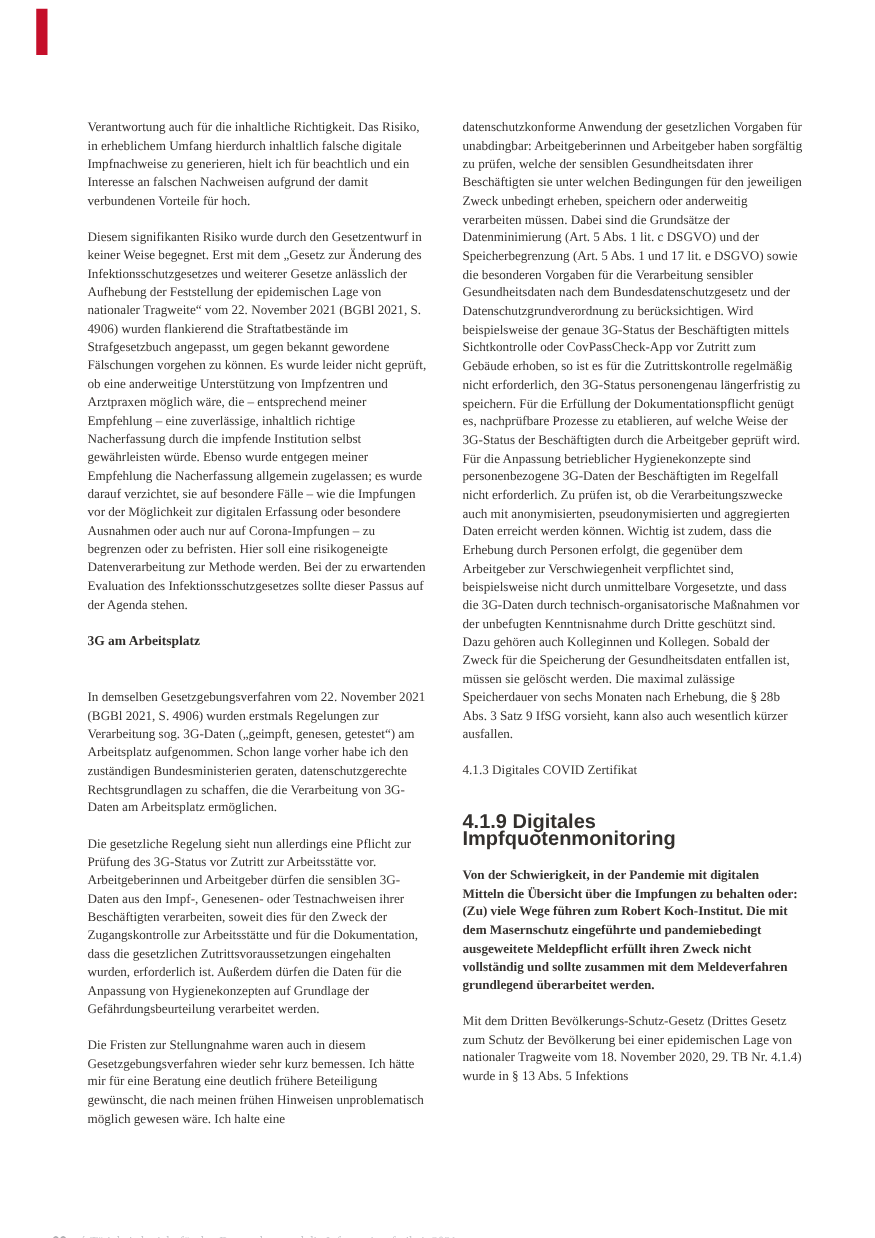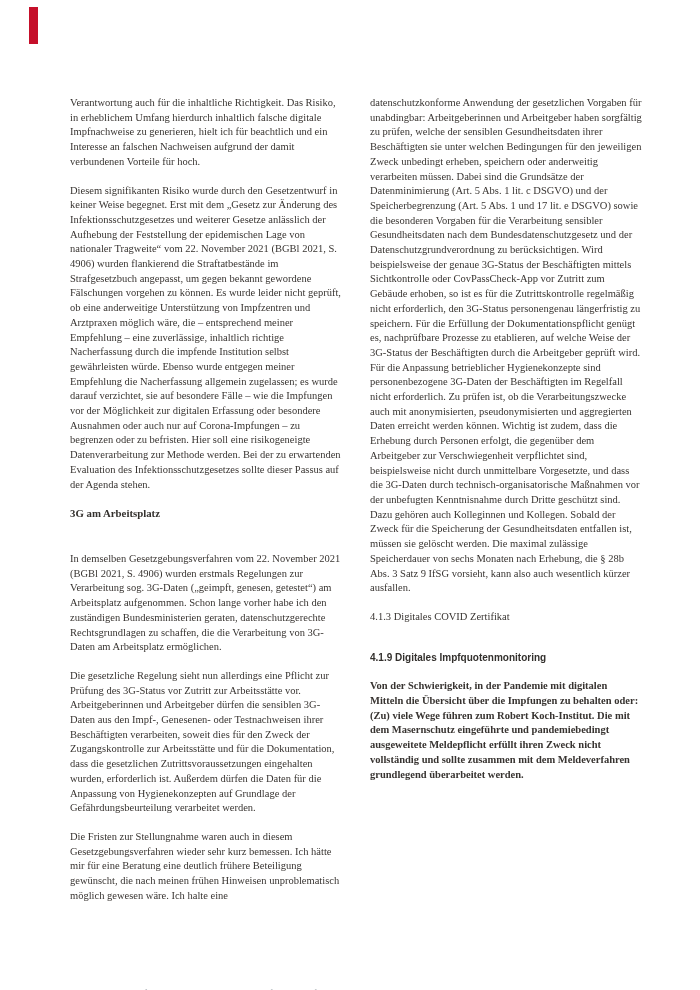--- a/index.html
+++ b/index.html
@@ -44,21 +44,21 @@
     color: #33302d;
   }
   .crossref-heading {
     font-weight: bold;
     margin: 0 0 14px 0;
     color: #33302d;
   }
   .h-sans {
     font-family: "Liberation Sans", sans-serif;
     font-weight: bold;
-    font-size: 10px;
+    font-size: 16px;
     margin: 26px 0 14px 0;
     color: #33302d;
   }
   .lead-bold { font-weight: bold; }
 
   .footer {
     position: absolute;
     left: 42px; top: 988px;
     display: flex;
     align-items: flex-start;
@@ -100,20 +100,21 @@
       <p>In demselben Gesetzgebungsverfahren vom 22. November 2021 (BGBl 2021, S. 4906) wurden erstmals Regelungen zur Verarbeitung sog. 3G-Daten („geimpft, genesen, getestet“) am Arbeitsplatz aufgenommen. Schon lange vorher habe ich den zuständigen Bundesministerien geraten, datenschutzgerechte Rechtsgrundlagen zu schaffen, die die Verarbeitung von 3G-Daten am Arbeitsplatz ermöglichen.</p>
       <p>Die gesetzliche Regelung sieht nun allerdings eine Pflicht zur Prüfung des 3G-Status vor Zutritt zur Arbeitsstätte vor. Arbeitgeberinnen und Arbeitgeber dürfen die sensiblen 3G-Daten aus den Impf-, Genesenen- oder Testnachweisen ihrer Beschäftigten verarbeiten, soweit dies für den Zweck der Zugangskontrolle zur Arbeitsstätte und für die Dokumentation, dass die gesetzlichen Zutrittsvoraussetzungen eingehalten wurden, erforderlich ist. Außerdem dürfen die Daten für die Anpassung von Hygienekonzepten auf Grundlage der Gefährdungsbeurteilung verarbeitet werden.</p>
       <p>Die Fristen zur Stellungnahme waren auch in diesem Gesetzgebungsverfahren wieder sehr kurz bemessen. Ich hätte mir für eine Beratung eine deutlich frühere Beteiligung gewünscht, die nach meinen frühen Hinweisen unproblematisch möglich gewesen wäre. Ich halte eine</p>
     </div>
 
     <div class="col">
       <p>datenschutzkonforme Anwendung der gesetzlichen Vorgaben für unabdingbar: Arbeitgeberinnen und Arbeitgeber haben sorgfältig zu prüfen, welche der sensiblen Gesundheitsdaten ihrer Beschäftigten sie unter welchen Bedingungen für den jeweiligen Zweck unbedingt erheben, speichern oder anderweitig verarbeiten müssen. Dabei sind die Grundsätze der Datenminimierung (Art. 5 Abs. 1 lit. c DSGVO) und der Speicherbegrenzung (Art. 5 Abs. 1 und 17 lit. e DSGVO) sowie die besonderen Vorgaben für die Verarbeitung sensibler Gesundheitsdaten nach dem Bundesdatenschutzgesetz und der Datenschutzgrundverordnung zu berücksichtigen. Wird beispielsweise der genaue 3G-Status der Beschäftigten mittels Sichtkontrolle oder CovPassCheck-App vor Zutritt zum Gebäude erhoben, so ist es für die Zutrittskontrolle regelmäßig nicht erforderlich, den 3G-Status personengenau längerfristig zu speichern. Für die Erfüllung der Dokumentationspflicht genügt es, nachprüfbare Prozesse zu etablieren, auf welche Weise der 3G-Status der Beschäftigten durch die Arbeitgeber geprüft wird. Für die Anpassung betrieblicher Hygienekonzepte sind personenbezogene 3G-Daten der Beschäftigten im Regelfall nicht erforderlich. Zu prüfen ist, ob die Verarbeitungszwecke auch mit anonymisierten, pseudonymisierten und aggregierten Daten erreicht werden können. Wichtig ist zudem, dass die Erhebung durch Personen erfolgt, die gegenüber dem Arbeitgeber zur Verschwiegenheit verpflichtet sind, beispielsweise nicht durch unmittelbare Vorgesetzte, und dass die 3G-Daten durch technisch-organisatorische Maßnahmen vor der unbefugten Kenntnisnahme durch Dritte geschützt sind. Dazu gehören auch Kolleginnen und Kollegen. Sobald der Zweck für die Speicherung der Gesundheitsdaten entfallen ist, müssen sie gelöscht werden. Die maximal zulässige Speicherdauer von sechs Monaten nach Erhebung, die § 28b Abs. 3 Satz 9 IfSG vorsieht, kann also auch wesentlich kürzer ausfallen.</p>
       <p>4.1.3 Digitales COVID Zertifikat</p>
       <h3 class="h-sans">4.1.9 Digitales Impfquotenmonitoring</h3>
       <p class="lead-bold">Von der Schwierigkeit, in der Pandemie mit digitalen Mitteln die Übersicht über die Impfungen zu behalten oder: (Zu) viele Wege führen zum Robert Koch-Institut. Die mit dem Masernschutz eingeführte und pandemiebedingt ausgeweitete Meldepflicht erfüllt ihren Zweck nicht vollständig und sollte zusammen mit dem Meldeverfahren grundlegend überarbeitet werden.</p>
+      <p>Mit dem Dritten Bevölkerungs-Schutz-Gesetz (Drittes Gesetz zum Schutz der Bevölkerung bei einer epidemischen Lage von nationaler Tragweite vom 18. November 2020, 29. TB Nr. 4.1.4) wurde in § 13 Abs. 5 Infektions</p>
     </div>
 
   </div>
 
   <div class="footer">
     <span class="page-number">38</span>
     <span class="footer-slash">/</span>
     <span class="footer-title">Tätigkeitsbericht für den Datenschutz und die Informationsfreiheit 2021</span>
   </div>
 

